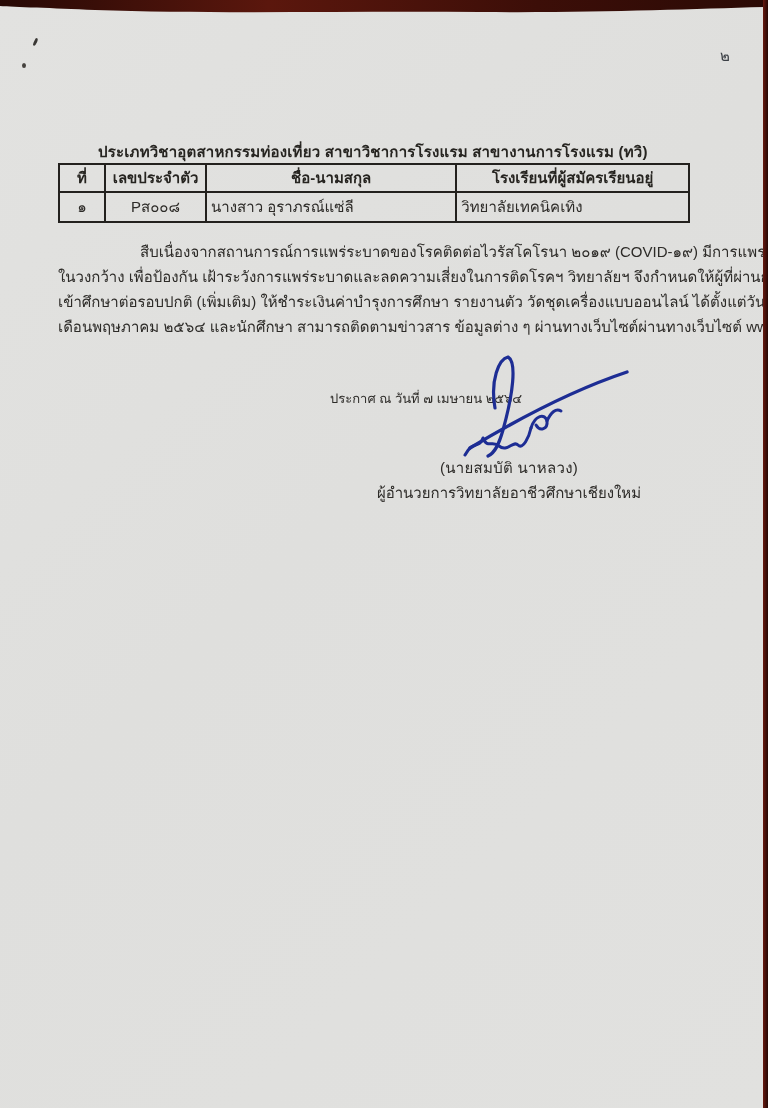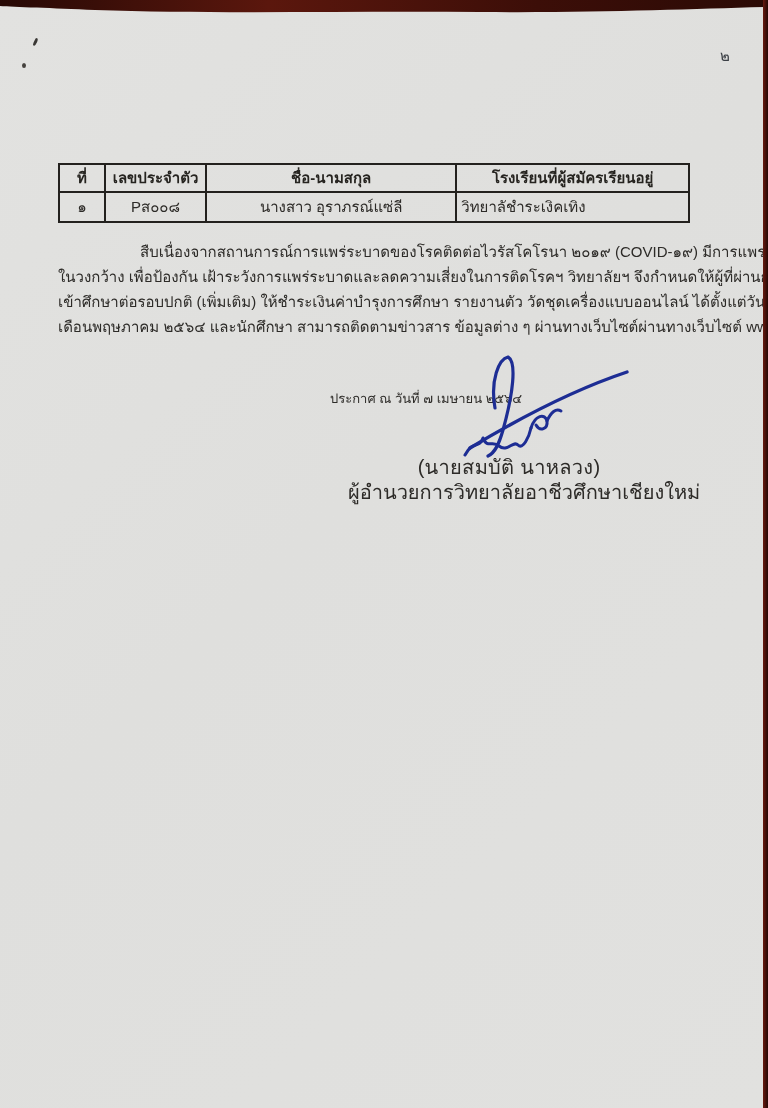--- a/index.html
+++ b/index.html
@@ -47,41 +47,41 @@
   }
   table.applicants th, table.applicants td {
     border:2px solid #23211e;
     padding:1px 4px; vertical-align:middle;
     overflow:hidden; white-space:nowrap;
   }
   table.applicants th { font-weight:bold; height:26px; text-align:center; color:#262420; }
   table.applicants td { height:30px; }
   .col-no    { width:42px;  text-align:center; }
   .col-id    { width:92px; text-align:center; }
-  .col-name  { width:228px; text-align:center; }
+  .col-name  { width:228px; text-align:left; }
   .col-school{ width:212px; text-align:left; }
   .name-first { display:inline-block; min-width:112px; }
   
   .doc-body {
     position:absolute; left:58px; top:239px; width:648px;
     font-size:15px; line-height:25px; color:#2d2b28;
   }
   .doc-body .line { white-space:nowrap; }
   .doc-body .line.indent { padding-left:82px; }
   
   .date-line {
     position:absolute; left:330px; top:388px;
     font-size:13px; white-space:nowrap;
   }
   .signature {
     position:absolute; left:455px; top:352px; width:180px; height:114px; z-index:3;
   }
   .signer-block {
     position:absolute; left:348px; top:455px; width:322px;
-    text-align:center; font-size:20px; line-height:25px;
+    text-align:center; font-size:15px; line-height:25px;
   }
   .signer-name { letter-spacing:0.3px; }
   .signer-title { white-space:nowrap; }
 </style>
 </head>
 <body>
 
 <div class="paper">
 
   <svg class="scan-top" viewBox="0 0 768 16" preserveAspectRatio="none" aria-hidden="true">
@@ -94,20 +94,21 @@
       </linearGradient>
     </defs>
     <path d="M0 0 H768 V7 C690 9 600 13 480 12 C340 11 205 14 95 10 C52 8 14 7 0 6 Z" fill="url(#edgeGrad)"></path>
   </svg>
   <div class="scan-right"></div>
   <div class="speck-comma"></div>
   <div class="speck-dot"></div>
 
   <div class="page-number">๒</div>
 
+  <div class="doc-heading">ประเภทวิชาอุตสาหกรรมท่องเที่ยว  สาขาวิชาการโรงแรม  สาขางานการโรงแรม (ทวิ)</div>
 
   <table class="applicants">
     <colgroup>
       <col class="col-no">
         <col class="col-id">
         <col class="col-name">
         <col class="col-school">
     </colgroup>
     <thead>
       <tr>
@@ -115,21 +116,21 @@
         <th class="col-id">เลขประจำตัว</th>
         <th class="col-name">ชื่อ-นามสกุล</th>
         <th class="col-school">โรงเรียนที่ผู้สมัครเรียนอยู่</th>
       </tr>
     </thead>
     <tbody>
       <tr>
         <td class="col-no">๑</td>
         <td class="col-id">Pส๐๐๘</td>
         <td class="col-name"><span class="name-first">นางสาว  อุราภรณ์</span><span>แซ่ลี</span></td>
-        <td class="col-school">วิทยาลัชำระเงิคเทิง</td>
+        <td class="col-school">วิทยาลัยเทคนิคเทิง</td>
       </tr>
     </tbody>
   </table>
 
   <div class="doc-body">
     <div class="line indent">สืบเนื่องจากสถานการณ์การแพร่ระบาดของโรคติดต่อไวรัสโคโรนา ๒๐๑๙ (COVID-๑๙) มีการแพร่ระบาด</div>
     <div class="line">ในวงกว้าง เพื่อป้องกัน เฝ้าระวังการแพร่ระบาดและลดความเสี่ยงในการติดโรคฯ วิทยาลัยฯ จึงกำหนดให้ผู้ที่ผ่านการคัดเลือก</div>
     <div class="line">เข้าศึกษาต่อรอบปกติ (เพิ่มเติม) ให้ชำระเงินค่าบำรุงการศึกษา รายงานตัว วัดชุดเครื่องแบบออนไลน์ ได้ตั้งแต่วันที่ ๗ - ๒๑</div>
     <div class="line">เดือนพฤษภาคม ๒๕๖๔ และนักศึกษา สามารถติดตามข่าวสาร  ข้อมูลต่าง ๆ ผ่านทางเว็บไซต์ผ่านทางเว็บไซต์ www.cmvc.ac.th</div>
   </div>

